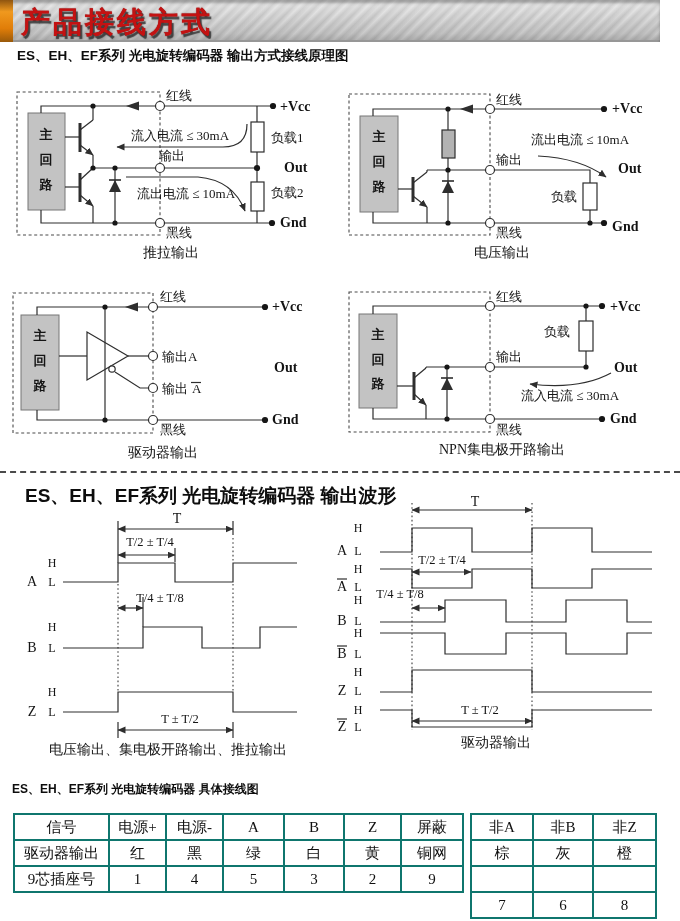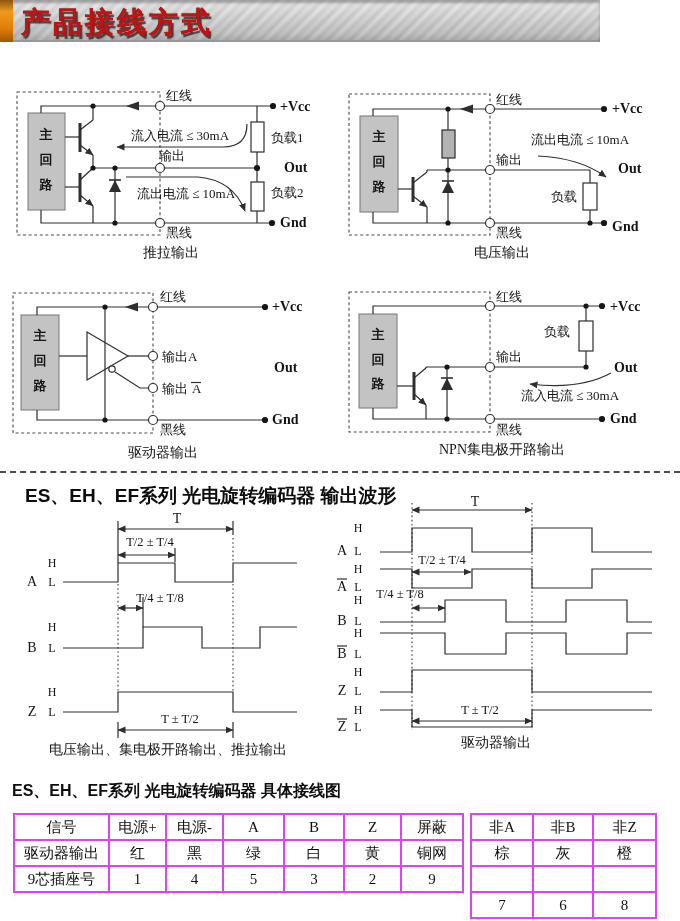--- a/index.html
+++ b/index.html
@@ -1,33 +1,33 @@
 <!DOCTYPE html>
 <html><head>
 <meta charset="utf-8">
 <style>
   html,body{margin:0;padding:0;background:#fff;}
   .page{position:relative;width:680px;height:921px;background:#fff;overflow:hidden;
         font-family:"Liberation Sans",sans-serif;color:#111;}
   
-  .banner{position:absolute;left:0;top:0;width:600px;height:42px;
+  .banner{position:absolute;left:0;top:0;width:660px;height:42px;
     background:
       linear-gradient(180deg, rgba(255,255,255,.38) 0%, rgba(255,255,255,0) 35%, rgba(0,0,0,.10) 80%, rgba(0,0,0,.22) 100%),
       repeating-linear-gradient(135deg,#d9d9d9 0px,#c5c5c5 4px,#e0e0e0 8px,#c9c9c9 12px,#d7d7d7 16px);
     box-shadow: inset 0 3px 3px rgba(0,0,0,.30), inset 0 -2px 0 #979797;}
   .accent{position:absolute;left:0;top:0;width:13px;height:42px;
     background:linear-gradient(180deg,#8f5510 0%,#f0991e 28%,#e07d08 68%,#99590a 100%);}
   .banner-title{position:absolute;left:21px;top:3px;font-size:29px;font-weight:800;
     letter-spacing:3px;color:#c41212;
     text-shadow:2px 3px 1px rgba(45,45,45,.85), 0 0 1px #7d0b0b;}
   
   .sec-title{position:absolute;font-weight:700;color:#0d0d0d;white-space:nowrap;}
   .st1{left:17px;top:47px;font-size:13.5px;}
   .st2{left:25px;top:483px;font-size:19px;}
-  .st3{left:12px;top:781px;font-size:16px;}
+  .st3{left:12px;top:781px;font-size:12px;}
   .divider{position:absolute;left:0;top:471px;width:680px;height:0;border-top:2px dashed #4a4a4a;}
   
   .c-svg{position:absolute;}
   .w{stroke:#2e2e2e;stroke-width:1.2;fill:none;stroke-linejoin:miter;}
   .dsh{stroke:#4a4a4a;stroke-width:1.1;fill:none;stroke-dasharray:3 2.6;}
   .dot2{stroke:#3a3a3a;stroke-width:1.1;fill:none;stroke-dasharray:1.6 2.6;}
   .mc{fill:#c3c3c3;stroke:#777;stroke-width:1;}
   .term{fill:#fff;stroke:#2e2e2e;stroke-width:1.2;}
   .dot{fill:#161616;}
   .bar{stroke:#2e2e2e;stroke-width:3;fill:none;}
@@ -38,21 +38,21 @@
   .zh{font:13px "Liberation Serif",serif;}
   .cap{font:14px "Liberation Serif",serif;}
   .en{font:600 14px "Liberation Serif",serif;}
   .mcx{font:600 13px "Liberation Serif",serif;}
   .wl{font:14px "Liberation Serif",serif;}
   .hl{font:12px "Liberation Serif",serif;}
   .tm{font:12.5px "Liberation Serif",serif;}
   
   .tbl{position:absolute;border-collapse:collapse;table-layout:fixed;
        font:15px "Liberation Serif",serif;color:#101010;text-align:center;}
-  .tbl td{border:2px solid #d946ef;height:24px;padding:0;overflow:hidden;white-space:nowrap;}
+  .tbl td{border:2px solid #0f766e;height:24px;padding:0;overflow:hidden;white-space:nowrap;}
 </style>
 </head>
 <body>
 
 <div class="page">
 
   <svg width="0" height="0" style="position:absolute">
     <defs>
       <marker id="ae" markerUnits="userSpaceOnUse" markerWidth="9" markerHeight="8" refX="7.5" refY="3.5" orient="auto">
         <path d="M0,0 L8,3.5 L0,7 Z" fill="#2e2e2e"></path>
@@ -61,20 +61,21 @@
         <path d="M0,0 L8,3.5 L0,7 Z" fill="#2e2e2e"></path>
       </marker>
     </defs>
   </svg>
 
   <div class="banner">
     <div class="accent"></div>
     <div class="banner-title">产品接线方式</div>
   </div>
 
+  <div class="sec-title st1">ES、EH、EF系列 光电旋转编码器 输出方式接线原理图</div>
 
   <svg class="c-svg" style="left:8px;top:80px" width="330" height="190" viewBox="0 0 330 190">
     <rect class="dsh" x="9" y="12" width="143" height="143"></rect>
     <g>
       <rect class="mc" x="20" y="33" width="37" height="97"></rect>
       <text class="mcx" x="38" y="59" text-anchor="middle">主</text>
       <text class="mcx" x="38" y="84" text-anchor="middle">回</text>
       <text class="mcx" x="38" y="109" text-anchor="middle">路</text>
     </g>
     <g>

